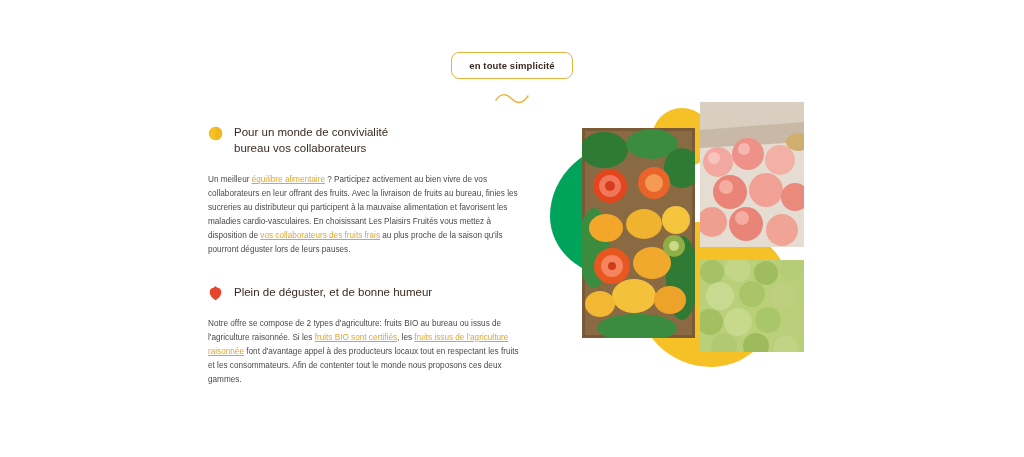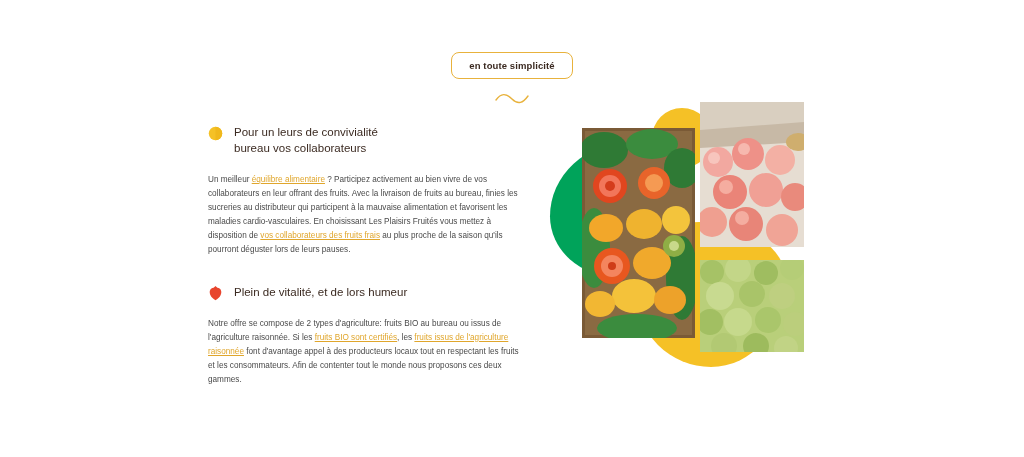--- a/index.html
+++ b/index.html
@@ -186,37 +186,37 @@
 
   <div class="text-col">
 
     <div>
       <div class="block-heading">
         <svg class="bullet-icon" viewBox="0 0 20 20">
           <circle cx="10" cy="10" r="9" fill="#f5c126"></circle>
           <path d="M10 1 a9 9 0 0 1 0 18 z" fill="#f0b81c"></path>
         </svg>
         <div class="heading-text">
-          <span>Pour un leurs de convivialité</span><br>
+          <span>Pour un monde de convivialité</span><br>
           <span>bureau vos collaborateurs</span>
         </div>
       </div>
       <p class="body-text">
         <span>Un meilleur </span><a href="#">équilibre alimentaire</a><span> ? Participez activement au bien vivre de vos collaborateurs en leur offrant des fruits. Avec la livraison de fruits au bureau, finies les sucreries au distributeur qui participent à la mauvaise alimentation et favorisent les maladies cardio-vasculaires. En choisissant Les Plaisirs Fruités vous mettez à disposition de </span><a href="#">vos collaborateurs des fruits frais</a><span> au plus proche de la saison qu'ils pourront déguster lors de leurs pauses.</span>
       </p>
     </div>
 
     <div class="block-2">
       <div class="block-heading">
         <svg class="bullet-icon" viewBox="0 0 20 20">
           <path d="M10 19 C 3 15, 1 9, 3 5 C 5 1, 15 1, 17 5 C 19 9, 17 15, 10 19 Z" fill="#e8452e"></path>
           <path d="M7 3 L10 0 L13 3 Z" fill="#e8452e"></path>
         </svg>
         <div class="heading-text">
-          <span>Plein de vitalité, et de lors humeur</span>
+          <span>Plein de déguster, et de bonne humeur</span>
         </div>
       </div>
       <p class="body-text">
         <span>Notre offre se compose de 2 types d'agriculture: fruits BIO au bureau ou issus de l'agriculture raisonnée. Si les </span><a href="#">fruits BIO sont certifiés</a><span>, les </span><a href="#">fruits issus de l'agriculture raisonnée</a><span> font d'avantage appel à des producteurs locaux tout en respectant les fruits et les consommateurs. Afin de contenter tout le monde nous proposons ces deux gammes.</span>
       </p>
     </div>
   </div>
 
   <div class="collage">
     <div class="blob-green"></div>

